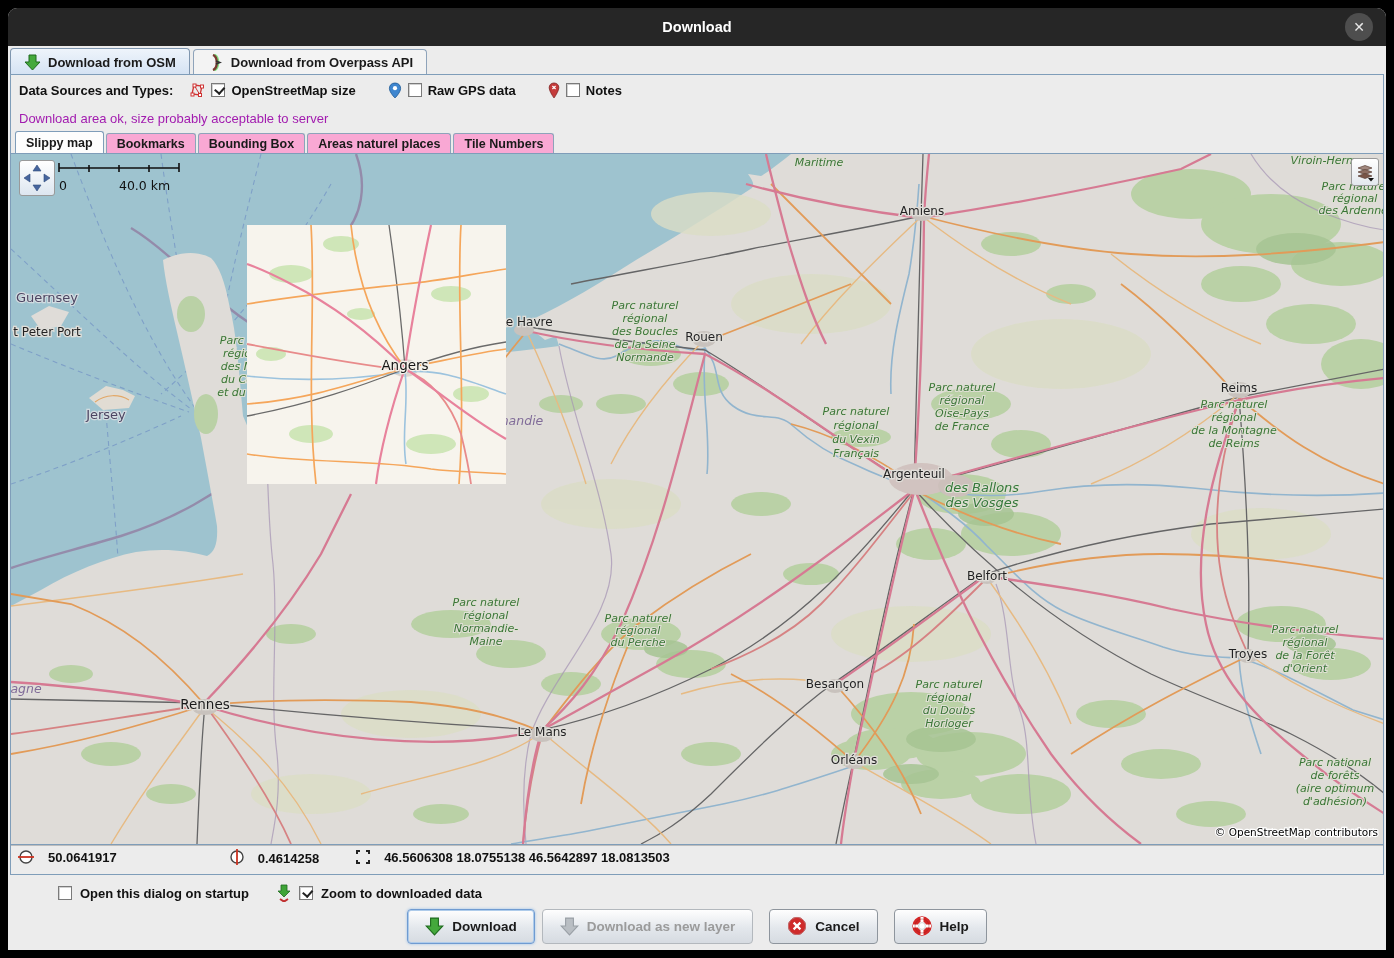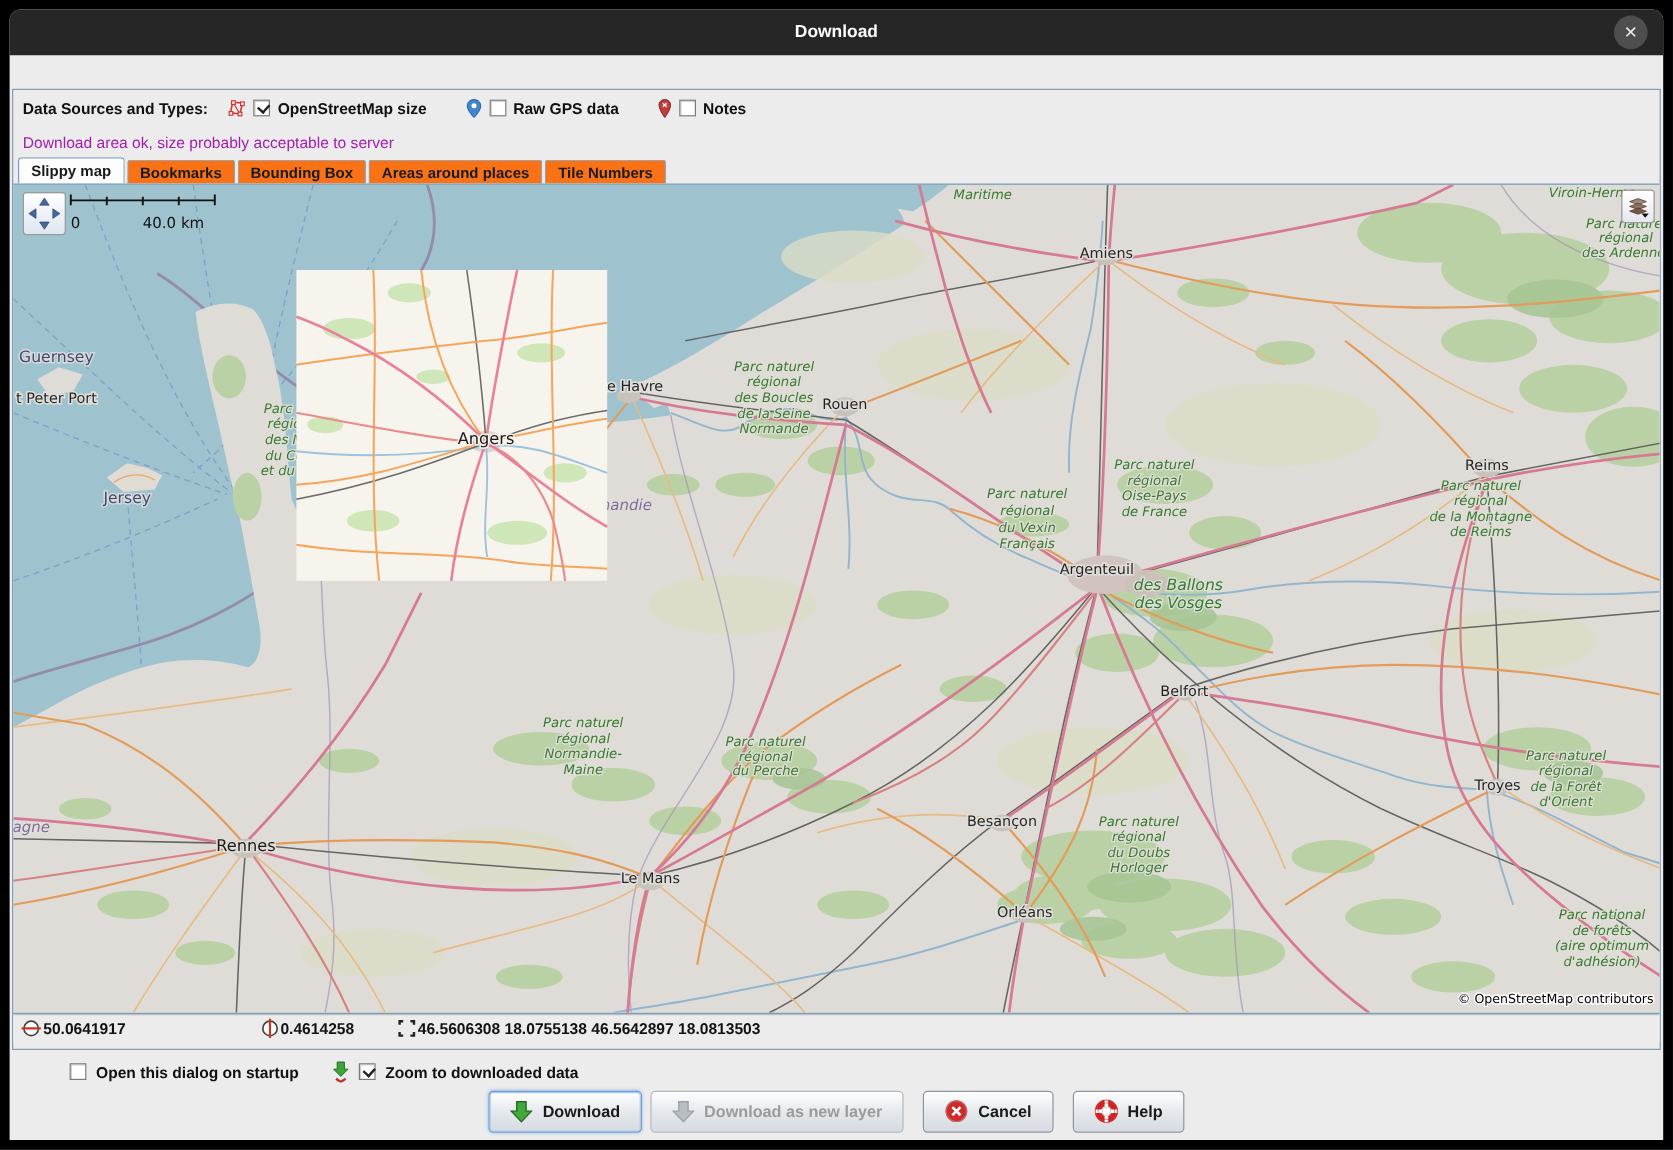--- a/index.html
+++ b/index.html
@@ -25,21 +25,21 @@
                 border:1px solid #7f9db9; background:#ececec; }
   .ds-row { height:30px; display:flex; align-items:center; padding-left:8px; gap:6px; }
   .ds-label { font-size:13px; font-weight:bold; color:#111; margin-right:10px; }
   .ds-item { display:flex; align-items:center; gap:6px; margin-right:26px; }
   .msg-row { height:26px; display:flex; align-items:center; padding-left:8px;
              font-size:13px; color:#a21caf; }
   
   .subtabs { height:22px; display:flex; align-items:flex-end; padding-left:4px; }
   .tab2 { height:20px; padding:0 10px; display:flex; align-items:center; margin-right:2px;
           border:1px solid #8ea3ba; border-bottom:none; border-radius:3px 3px 0 0;
-          font-size:12.5px; font-weight:bold; color:#1a1a1a; background:#f97316; }
+          font-size:12.5px; font-weight:bold; color:#1a1a1a; background:#f9a8d4; }
   .tab2.active { background:#fdfdfd; height:22px; border-color:#7f9db9; }
   
   .map-panel { position:relative; height:692px; border-top:1px solid #7f9db9;
                border-bottom:1px solid #7f9db9; overflow:hidden; background:#aad3df; }
   .map-panel svg.mapsvg { position:absolute; left:0; top:0; }
   .pan-btn { position:absolute; left:8px; top:6px; width:36px; height:36px;
              background:linear-gradient(#ffffff,#dde6f0); border:1px solid #9a9a9a; border-radius:3px;
              display:flex; align-items:center; justify-content:center; cursor:pointer; }
   .layers-btn { position:absolute; right:4px; top:4px; width:28px; height:28px;
                 background:linear-gradient(#ffffff,#e3e8ee); border:1px solid #9a9a9a; border-radius:3px;
@@ -55,21 +55,21 @@
   .m-city    { font-size:12px;  fill:#1f1f1f; stroke:#f3f1ea; stroke-width:2.6px; }
   .m-city-lg { font-size:13.5px; fill:#161616; stroke:#f3f1ea; stroke-width:2.6px; }
   .m-park    { font-size:11px; font-style:italic; fill:#3b7d36; stroke:#f1f2e4; stroke-width:2.2px; }
   .m-park-lg { font-size:13px; font-style:italic; fill:#35803a; stroke:#f1f2e4; stroke-width:2.2px; }
   .m-island  { font-size:13px; fill:#4e4766; stroke:#e4eef2; stroke-width:2.4px; }
   .m-region-i{ font-size:12.5px; font-style:italic; fill:#8a72a3; stroke:#f3f1ea; stroke-width:2.2px; }
   .m-attrib  { font-size:10.5px; fill:#000; stroke:#ffffff; stroke-width:2.4px; }
   
   .statusbar { height:23px; border-top:1px solid #bdbdbd; display:flex; align-items:center;
                padding-left:6px; gap:8px; background:#ececec; }
-  .sb-item { display:flex; align-items:center; gap:1px; font-size:13px; font-weight:600; color:#111; }
+  .sb-item { display:flex; align-items:flex-end; gap:13px; font-size:13px; font-weight:600; color:#111; }
   .sb-sp { width:96px; }
   
   .options-row { position:absolute; left:10px; top:876px; display:flex; align-items:center; gap:8px;padding-left:40px; }
   .opt-label { font-size:13px; font-weight:bold; color:#111; }
   .buttons-row { position:absolute; left:0; top:898px; width:1378px; height:40px;
                  display:flex; align-items:center; justify-content:center; gap:7px; }
   .btn { height:35px; display:flex; align-items:center; gap:8px; padding:0 17px;
          background:linear-gradient(#fefefe,#e3e7ec 55%,#d6dbe1); border:1px solid #8e959d;
          border-radius:4px; font-size:13.5px; font-weight:bold; color:#1a1a1a; cursor:pointer; }
   .btn.focused { border-color:#6f9bd1; box-shadow:0 0 0 1px #aecbea inset, 0 0 3px #9cc1e8; }
@@ -85,20 +85,40 @@
 </head>
 <body>
 
 <div class="window">
 
   <div class="titlebar">
     <span class="title">Download</span>
     <div class="close-btn">✕</div>
   </div>
 
+  <div class="tabs1">
+    <div class="tab1 active">
+      <span class="icon">
+        <svg width="17" height="17" viewBox="0 0 17 17">
+            <path d="M5 1h7v7h4l-7.5 8L1 8h4z" fill="#44a93c" stroke="#1f6b1f" stroke-width="1"></path>
+          </svg>
+      </span>
+      <span>Download from OSM</span>
+    </div>
+    <div class="tab1">
+      <span class="icon">
+        <svg width="17" height="17" viewBox="0 0 17 17">
+          <path d="M7 1 C12 3 12 14 7 16" fill="none" stroke="#7de07d" stroke-width="3"></path>
+          <path d="M6 1 C11 3 11 14 6 16" fill="none" stroke="#7a3b32" stroke-width="2.4"></path>
+          <path d="M9 7 l4 1.5 -4 1.5" fill="none" stroke="#333" stroke-width="1.4"></path>
+        </svg>
+      </span>
+      <span>Download from Overpass API</span>
+    </div>
+  </div>
 
   <div class="tabcontent">
 
     <div class="ds-row">
       <span class="ds-label">Data Sources and Types:</span>
       <div class="ds-item">
         <span class="icon">
           <svg width="16" height="16" viewBox="0 0 16 16">
             <path d="M3 12 L5 3 L13 4 L11 13 Z" fill="none" stroke="#cf3434" stroke-width="1.3"></path>
             <path d="M5 3 L11 13" stroke="#cf3434" stroke-width="1"></path>
@@ -139,21 +159,21 @@
       <div class="tab2 active">
           <span>Slippy map</span>
         </div>
       <div class="tab2">
           <span>Bookmarks</span>
         </div>
       <div class="tab2">
           <span>Bounding Box</span>
         </div>
       <div class="tab2">
-          <span>Areas around places</span>
+          <span>Areas naturel places</span>
         </div>
       <div class="tab2">
           <span>Tile Numbers</span>
         </div>
     </div>
 
     <div class="map-panel">
       <svg class="mapsvg" width="1374" height="690" viewBox="0 0 1374 690">
 
         <rect x="0" y="0" width="1374" height="690" fill="#aad3df"></rect>

